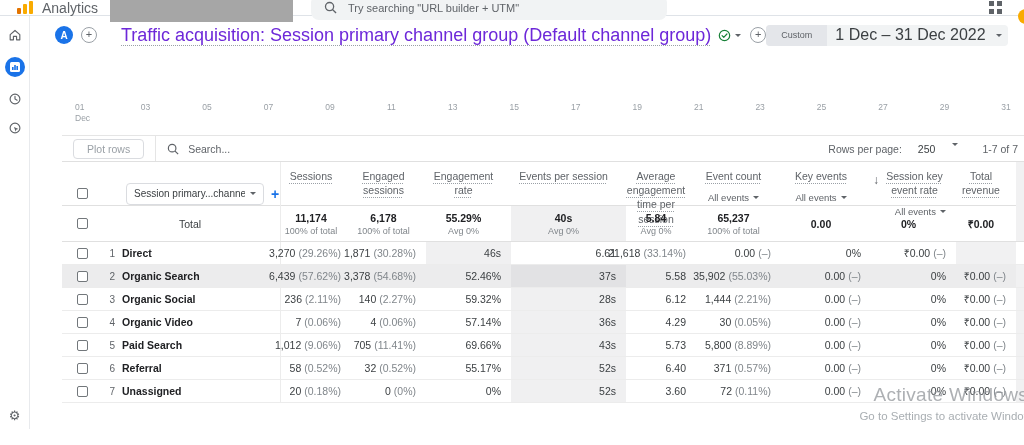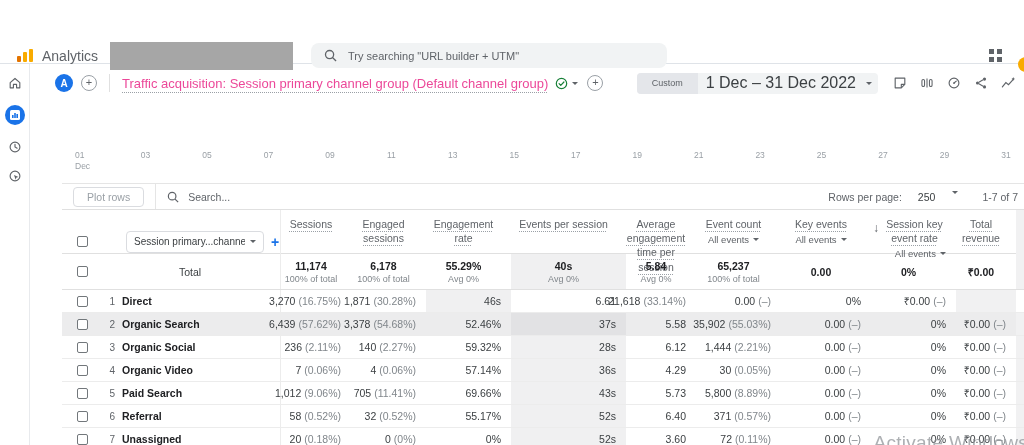--- a/index.html
+++ b/index.html
@@ -1,21 +1,21 @@
 <!DOCTYPE html>
 <html><head>
 <meta charset="utf-8">
 <style>
   * { margin:0; padding:0; box-sizing:border-box; }
   body { background:#fff; }
   .screen{ position:relative; width:1024px; height:445px; background:#fff;
            font-family:"Liberation Sans", sans-serif; overflow:hidden; color:#202124; }
 
   
-  .topbar{ height:16px; border-bottom:1px solid #dfe3e8; display:flex; align-items:center; position:relative;margin-top:48px; }
+  .topbar{ height:16px; border-bottom:1px solid #dfe3e8; display:flex; align-items:center; position:relative; }
   .logo{ display:flex; align-items:flex-end; gap:2px; margin-left:17px; }
   .logo i{ display:block; width:4px; border-radius:1px; }
   .logo .b1{ height:6px; background:#e37400; }
   .logo .b2{ height:10px; background:#f9ab00; }
   .logo .b3{ height:13px; background:#f9ab00; }
   .brand{ margin-left:9px; font-size:14px; color:#5f6368; }
   .redacted{ width:183px; height:28px; background:#a6a6a6; margin-left:12px; }
   .gsearch{ margin-left:18px; width:356px; height:25px; background:#f1f3f4; border-radius:8px;
             display:flex; align-items:center; padding-left:13px; gap:11px; }
   .gsearch .ph{ font-size:11px; color:#5f6368; }
@@ -31,21 +31,21 @@
   .sb-gear{ margin-top:auto; margin-bottom:7px; font-size:13px; color:#5f6368; line-height:1; }
   .main{ flex:1; position:relative; min-width:0; }
 
   
   .rh{ height:38px; display:flex; align-items:center; padding-left:25px; padding-right:8px; }
   .avatar{ width:18px; height:18px; border-radius:50%; background:#1a73e8; color:#fff; font-size:10px;
            font-weight:700; display:flex; align-items:center; justify-content:center; flex:none; }
   .cplus{ width:16px; height:16px; border:1px solid #9aa0a6; border-radius:50%; color:#5f6368;
           font-size:11px; line-height:13px; text-align:center; margin-left:8px; flex:none; }
   .rh-div{ width:1px; height:18px; background:#e0e0e0; margin:0 12px; }
-  .rtitle{ font-size:13px; color:#ec4899; white-space:nowrap;
+  .rtitle{ font-size:18px; color:#6d28d9; white-space:nowrap;
            text-decoration:underline dotted; text-decoration-color:#9aa0a6;
            text-decoration-thickness:1px; text-underline-offset:4px; }
   .check{ margin-left:7px; display:flex; align-items:center; }
   .tri{ width:0; height:0; border-left:3.5px solid transparent; border-right:3.5px solid transparent;
         border-top:4px solid #5f6368; display:inline-block; }
   .tri.sm{ border-left-width:3px; border-right-width:3px; border-top-width:3.5px; }
   .rh .tri{ margin-left:4px; }
   .rh .cplus2{ margin-left:9px; }
   .datechip{ margin-left:auto; display:flex; align-items:center; background:#f1f3f4; border-radius:4px;
              height:21px; overflow:hidden; flex:none; }
@@ -88,21 +88,21 @@
   .bR{ box-shadow:inset -1px 0 #ececec; }
   .dim{ padding-left:4px; gap:7px; }
   .dim-pill{ border:1px solid #dadce0; border-radius:4px; height:22px; display:flex; align-items:center;
              gap:5px; padding:0 7px; max-width:138px; }
   .dim-text{ font-size:10px; color:#3c4043; white-space:nowrap; overflow:hidden; }
   .dim-plus{ color:#1a73e8; font-size:14px; font-weight:700; line-height:1; }
   .th{ flex-direction:column; align-items:flex-end; justify-content:flex-start; padding:7px 10px 0 0; }
   .th-label{ color:#5f6368; text-align:center; line-height:1.35;
              text-decoration:underline dotted; text-decoration-color:#9aa0a6;
              text-decoration-thickness:1px; text-underline-offset:2.5px; }
-  .th-filter{ margin-top:3px; color:#5f6368; font-size:9.5px; display:flex; gap:4px; align-items:center; }
+  .th-filter{ margin-top:9px; color:#5f6368; font-size:9.5px; display:flex; gap:4px; align-items:center; }
   .th.sker{ flex-direction:row; align-items:flex-start; justify-content:flex-start; gap:4px; padding-left:2px; }
   .sort{ font-size:12px; color:#5f6368; margin-top:4px; }
   .sker .stack{ flex:1; display:flex; flex-direction:column; align-items:flex-end; }
   .shade{ background:#f0f0f1; }
   .hl .shade{ background:#e2e2e4; }
   .gut{ background:#f1f1f2; }
   .tl{ padding-left:57px; color:#3c4043; }
   .tv{ flex-direction:column; align-items:flex-end; justify-content:center; padding-right:10px; }
   .tv .num{ font-weight:700; color:#202124; }
   .tv .sub{ font-size:9px; color:#80868b; margin-top:2px; }
@@ -393,21 +393,21 @@
             <div class="tr row">
               <div class="cb">
                 <span class="checkbox"></span>
               </div>
               <div class="rownum">1</div>
               <div class="bR">
                 <span class="chan">Direct</span>
               </div>
               <div class="val">
                 <span class="num">3,270</span>
-                <span class="pct">(16.75%)</span>
+                <span class="pct">(29.26%)</span>
               </div>
               <div class="val">
                 <span class="num">1,871</span>
                 <span class="pct">(30.28%)</span>
               </div>
               <div class="val shade">
                 <span class="num">46s</span>
               </div>
               <div class="val">
                 <span class="num">6.61</span>

